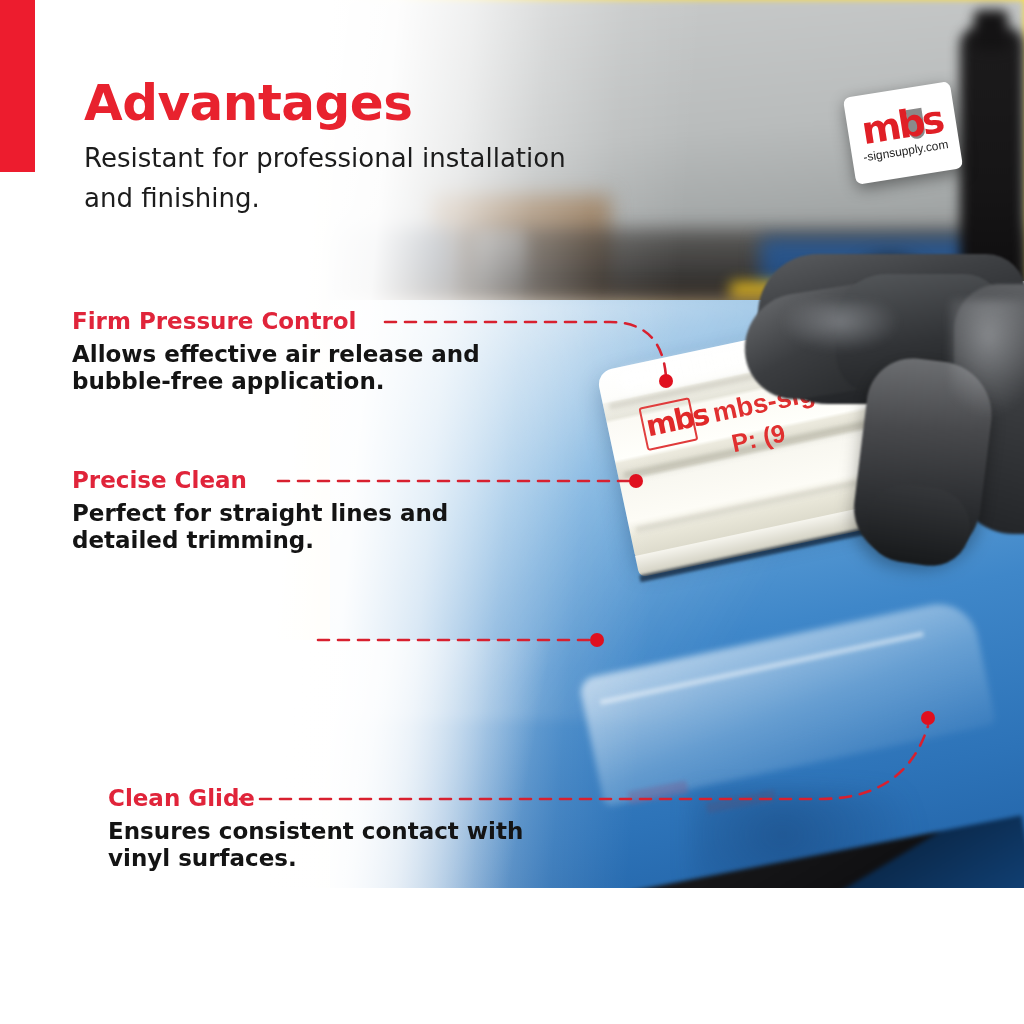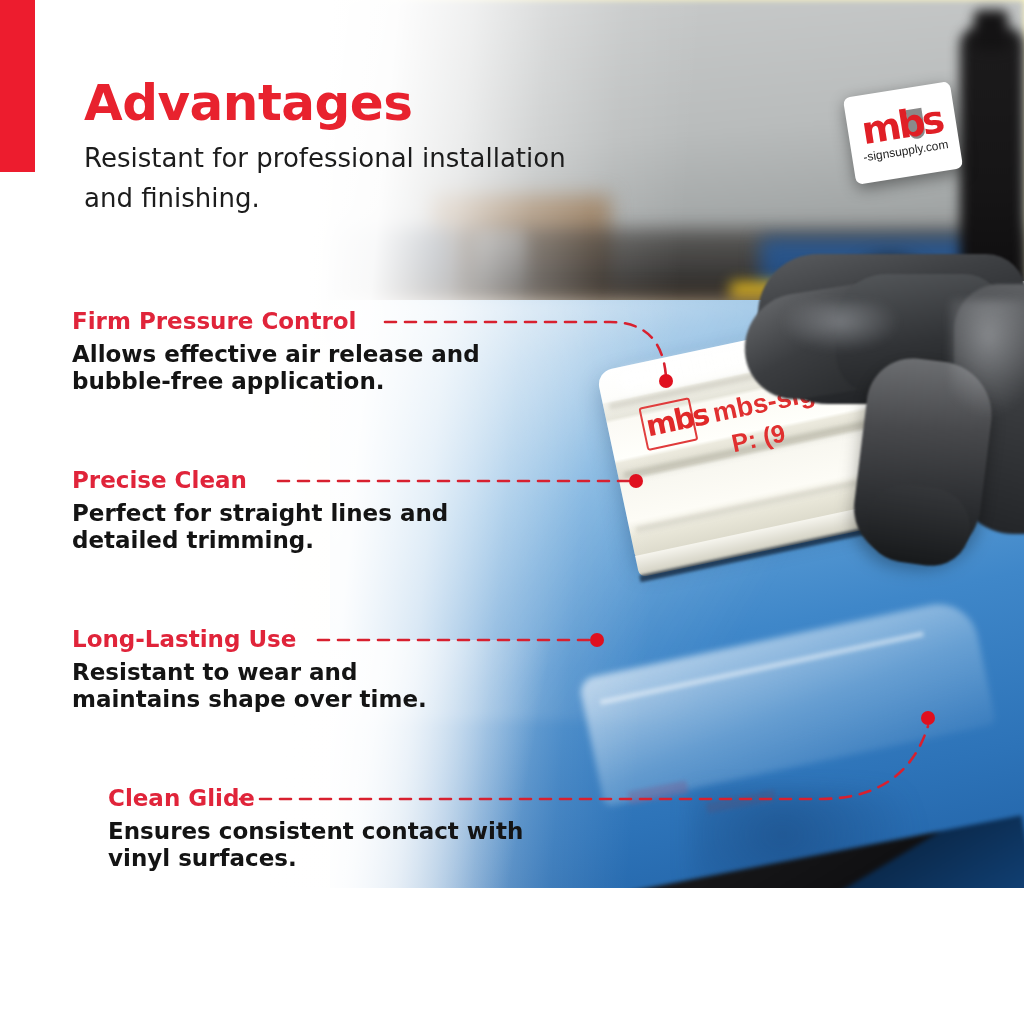--- a/index.html
+++ b/index.html
@@ -9,21 +9,21 @@
     background:#ffffff;
     overflow:hidden;
     position:relative;
   }
 
   
   #poster {
     position:absolute; inset:0;
     width:1024px; height:888px;
     overflow:hidden;
-    background:#fef9c3;
+    background:#fde047;
   }
 
   
   .photo { position:absolute; inset:0; }
 
   
   .bg-wall {
     position:absolute; left:330px; top:0; width:694px; height:300px;
     background:
       linear-gradient(175deg,#c9cbcb 0%, #b9bcbc 45%, #9fa3a3 75%, #7d8181 100%);
@@ -407,24 +407,20 @@
   <div class="feature" style="top:308px;">
     <div class="f-title">Firm Pressure Control</div>
     <div class="f-desc">Allows effective air release and bubble-free application.</div>
   </div>
 
   <div class="feature" style="top:467px;">
     <div class="f-title">Precise Clean</div>
     <div class="f-desc">Perfect for straight lines and detailed trimming.</div>
   </div>
 
-  <div class="feature" style="top:626px;">
-    <div class="f-title">Long-Lasting Use</div>
-    <div class="f-desc">Resistant to wear and maintains shape over time.</div>
-  </div>
 
   <div class="feature" style="top:785px;margin-left:36px;">
     <div class="f-title">Clean Glide</div>
     <div class="f-desc">Ensures consistent contact with vinyl surfaces.</div>
   </div>
 
   <div class="logo-badge">
     <div class="logo-swoosh"></div>
     <div class="logo-mark">mbs</div>
     <div class="logo-url">-signsupply.com</div>

